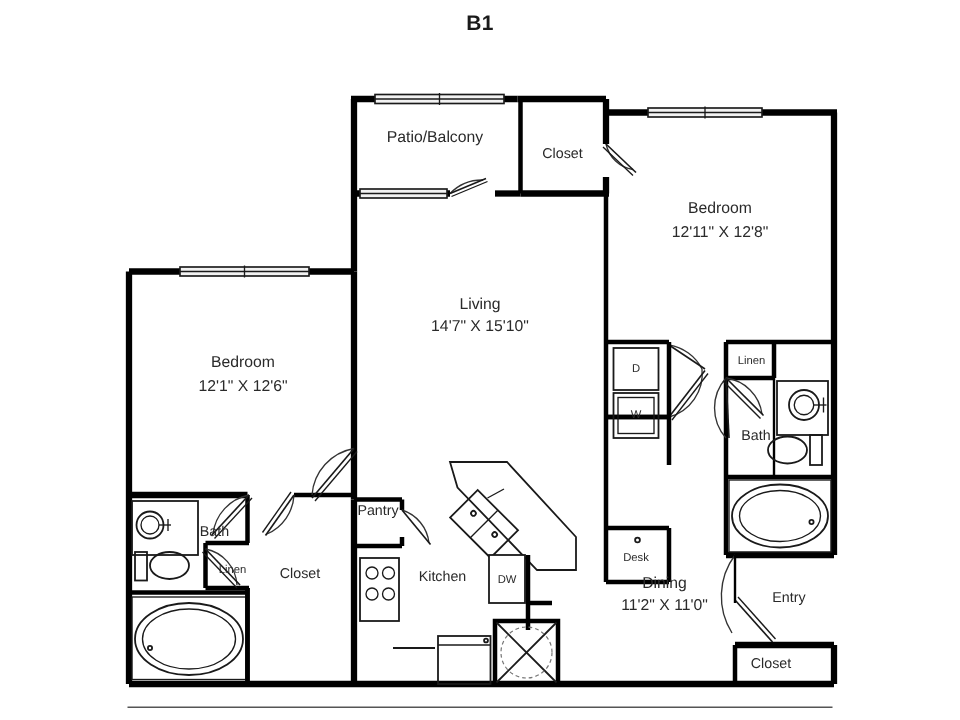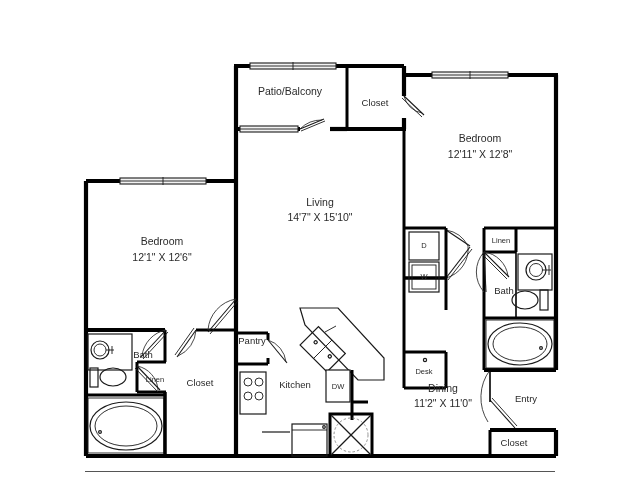--- a/index.html
+++ b/index.html
@@ -96,20 +96,21 @@
     width: 470px;
     height: 1px;
     background: #555555;
   }
 </style>
 </head>
 <body>
 
 <div id="plan-root">
 
+  <div class="plan-title">B1</div>
 
   <svg class="floorplan" width="640" height="480" viewBox="0 0 640 480">
 
     <g>
 
       <line class="wall wall-thick" x1="234" y1="66" x2="345" y2="66"></line>
       <line class="wall wall-thick" x1="345" y1="66" x2="404" y2="66"></line>
 
       <line class="wall wall-thick" x1="236" y1="66" x2="236" y2="129"></line>
 

